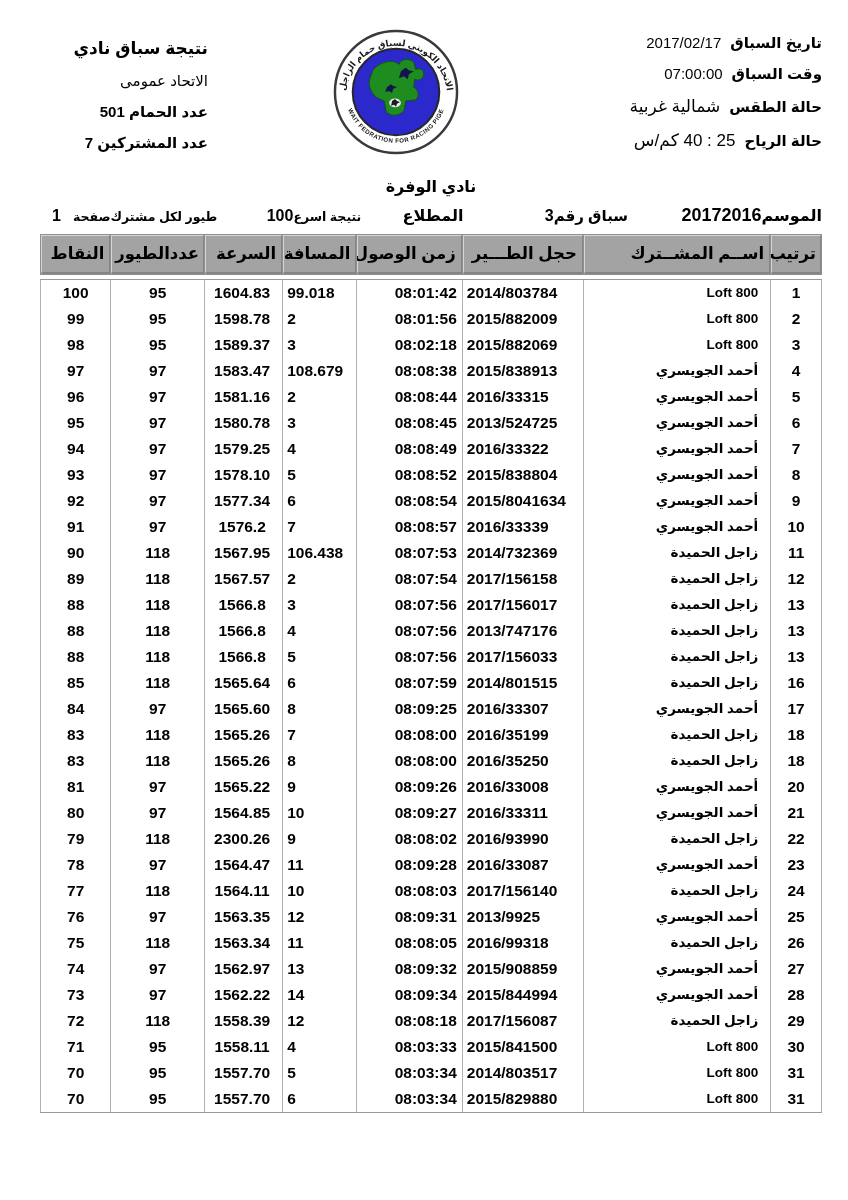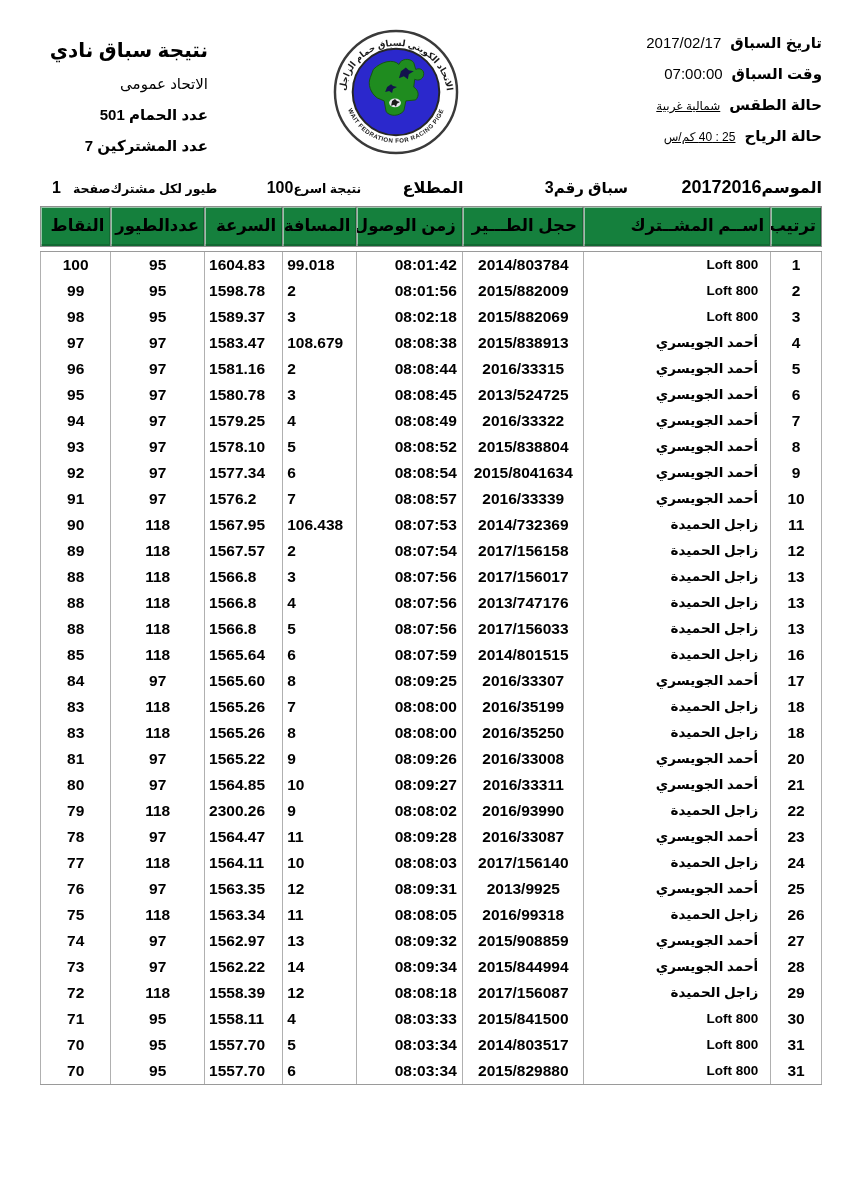--- a/index.html
+++ b/index.html
@@ -11,62 +11,62 @@
   .page{direction:rtl;box-sizing:border-box;padding:28px 26px 0 40px;}
 
   
   .report-header{display:flex;justify-content:space-between;align-items:flex-start;}
   .hdr-block{padding-top:6px;}
   .hdr-right{width:238px;}
   .hdr-left{width:168px;text-align:right;padding-top:10px;}
   .hdr-line{display:flex;gap:9px;align-items:baseline;margin-bottom:13px;font-size:15px;white-space:nowrap;}
   .hdr-label{font-weight:bold;text-align:center;}
   .hdr-value{font-weight:normal;}
-  .hdr-value.small{font-size:12px;text-decoration:underline;}
+  .hdr-value.small{font-size:17px;}
   .hl{margin-bottom:13px;white-space:nowrap;}
-  .hl-title{font-weight:bold;font-size:20px;}
+  .hl-title{font-weight:bold;font-size:17px;}
   .hl-normal{font-weight:normal;font-size:15px;}
   .hl-bold{font-weight:bold;font-size:15px;}
   .logo-wrap{flex:1;display:flex;justify-content:center;}
 
   
   .club-name{text-align:center;font-weight:bold;font-size:16px;margin-top:12px;}
   .info-line{display:flex;justify-content:space-between;align-items:baseline;margin-top:9px;}
   .ig{display:flex;align-items:baseline;font-weight:bold;white-space:nowrap;}
   .ig .lbl-lg{font-size:16px;}
   .ig .lbl-md{font-size:15px;}
   .ig .lbl-sm{font-size:12.5px;}
   .ig .num-lg{font-size:18px;}
   .ig .num-md{font-size:16px;}
   .gap8{margin-left:8px;}  .gap12{margin-left:12px;}  .gap40{margin-left:40px;}
 
   
   table.results{width:100%;border-collapse:collapse;table-layout:fixed;margin-top:8px;}
   .results th{
-    background:#15803d;border:1px solid #8f8f8f;
+    background:#a3a3a3;border:1px solid #8f8f8f;
     box-shadow:inset -1px -2px 0 rgba(0,0,0,0.18), inset 1px 1px 0 rgba(255,255,255,0.55);
     font-weight:bold;font-size:16.5px;text-align:right;
     padding:9px 6px 11px 4px;white-space:nowrap;overflow:hidden;
   }
   .results td{
     border-left:1px solid #b0b0b0;border-right:1px solid #b0b0b0;
     font-weight:bold;font-size:15.5px;height:26px;line-height:26px;
     padding:0 4px;white-space:nowrap;overflow:hidden;
   }
   .results tr.header-sep td{
     height:4px;line-height:4px;padding:0;
     border-left:none;border-right:none;border-bottom:1px solid #9a9a9a;
   }
   .results tbody tr:last-child td{border-bottom:1px solid #9a9a9a;}
   td.c-rank{text-align:center;}
   td.c-name{text-align:right;padding-left:8px;padding-right:12px;font-size:13.5px;}
-  td.c-ring{text-align:center;padding-right:3px;}
+  td.c-ring{text-align:left;padding-right:3px;}
   td.c-time{text-align:right;padding-right:5px;}
   td.c-dist{text-align:left;}
-  td.c-speed{text-align:left;padding-right:7px;}
+  td.c-speed{text-align:center;padding-right:7px;}
   td.c-birds{text-align:center;}
   td.c-points{text-align:center;}
 </style>
 </head>
 <body>
 
 <div class="page">
 
   <div class="report-header">
 
@@ -118,20 +118,21 @@
         <span>عدد الحمام</span>
         <span>501</span>
       </div>
       <div class="hl hl-bold">
         <span>عدد المشتركين</span>
         <span>7</span>
       </div>
     </div>
   </div>
 
+  <div class="club-name">نادي الوفرة</div>
 
   <div class="info-line">
     <span class="ig">
       <span class="lbl-lg">الموسم</span>
       <span class="num-lg gap12">20172016</span>
     </span>
     <span class="ig">
       <span class="lbl-md">سباق رقم</span>
       <span class="num-md gap40">3</span>
     </span>

